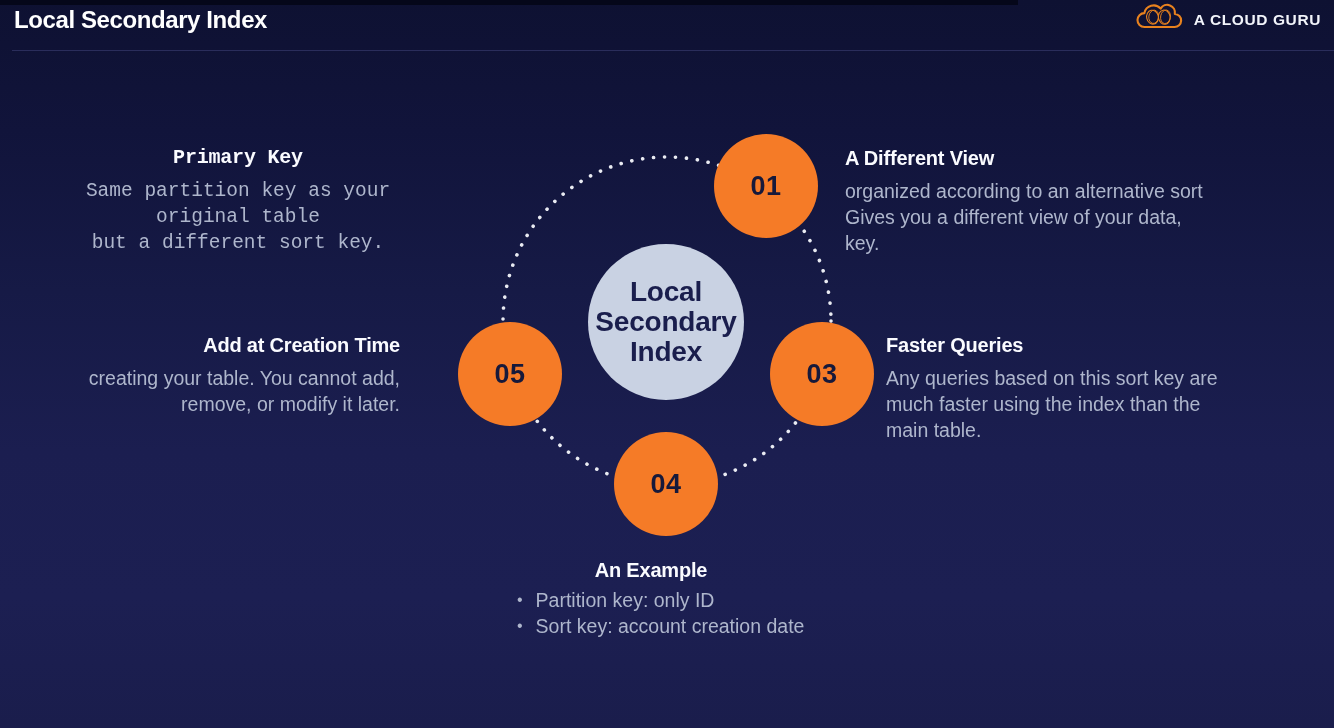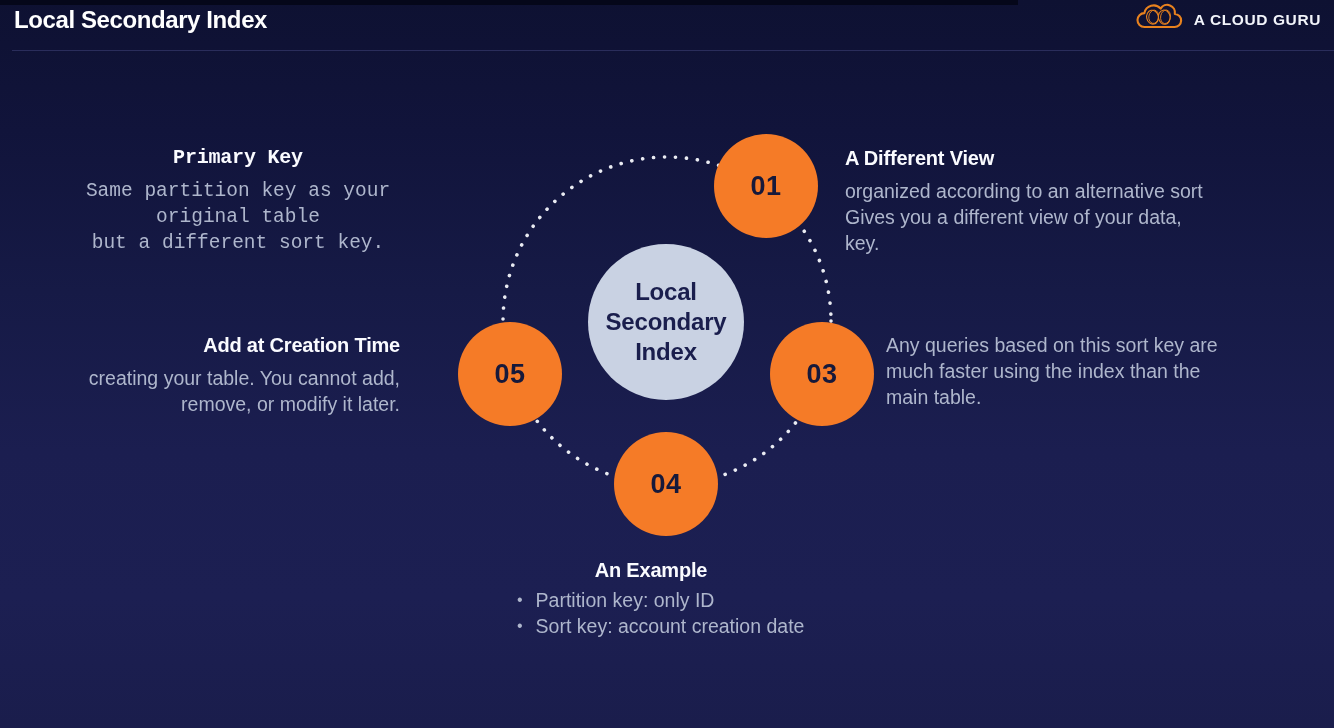--- a/index.html
+++ b/index.html
@@ -51,21 +51,21 @@
   .node.n1 { left: 519px; top: 134px; }
   .node.n2 { left: 714px; top: 134px; }
   .node.n3 { left: 770px; top: 322px; }
   .node.n4 { left: 614px; top: 432px; }
   .node.n5 { left: 458px; top: 322px; }
   .hub {
     position: absolute; left: 588px; top: 244px;
     width: 156px; height: 156px; border-radius: 50%;
     background: #c9d2e3;
     display: flex; flex-direction: column; align-items: center; justify-content: center;
-    font-size: 24px; font-weight: 700; color: #1a1e4d;
+    font-size: 28px; font-weight: 700; color: #1a1e4d;
     line-height: 30px; text-align: center; letter-spacing: -0.2px;
   }
 
   
   .section { position: absolute; }
   .section h3 {
     font-size: 20px; font-weight: 700; color: #fafbff;
     letter-spacing: -0.2px; margin-bottom: 9px; line-height: 24px;
   }
   .section .body-line {
@@ -134,20 +134,21 @@
   </div>
 
   <div class="section sec-different-view">
     <h3>A Different View</h3>
     <div class="body-line">organized according to an alternative sort</div>
     <div class="body-line">Gives you a different view of your data,</div>
     <div class="body-line">key.</div>
   </div>
 
   <div class="section sec-faster-queries">
+    <h3>Faster Queries</h3>
     <div class="body-line">Any queries based on this sort key are</div>
     <div class="body-line">much faster using the index than the</div>
     <div class="body-line">main table.</div>
   </div>
 
   <div class="section sec-add-creation">
     <h3>Add at Creation Time</h3>
     <div class="body-line">creating your table. You cannot add,</div>
     <div class="body-line">remove, or modify it later.</div>
   </div>

